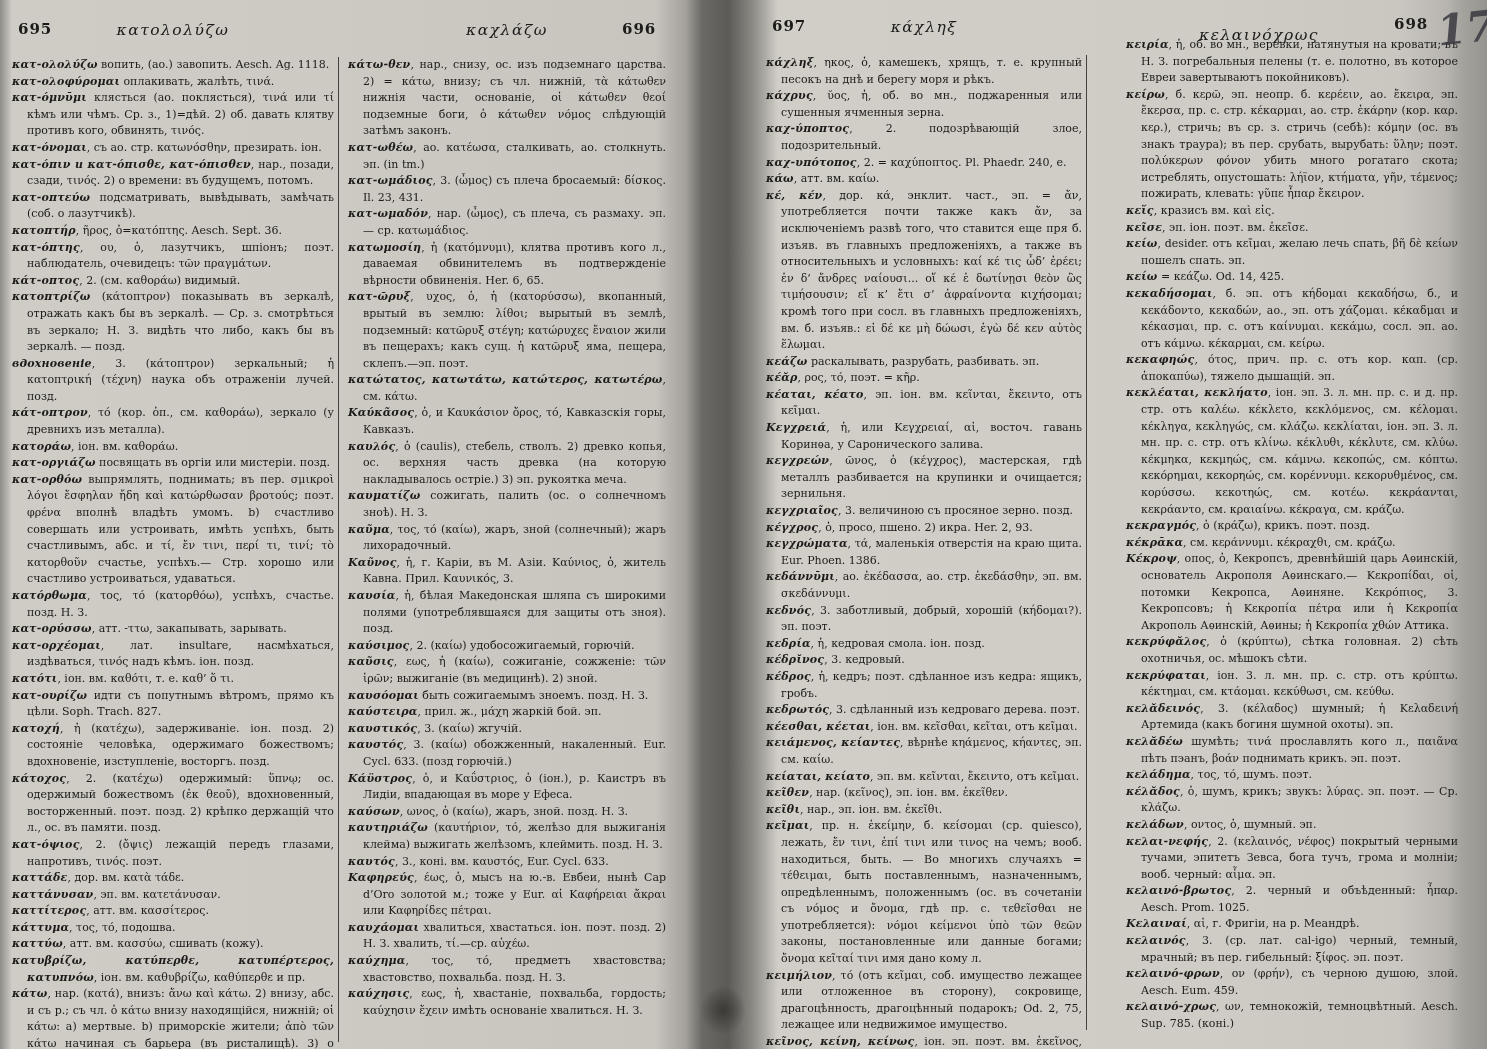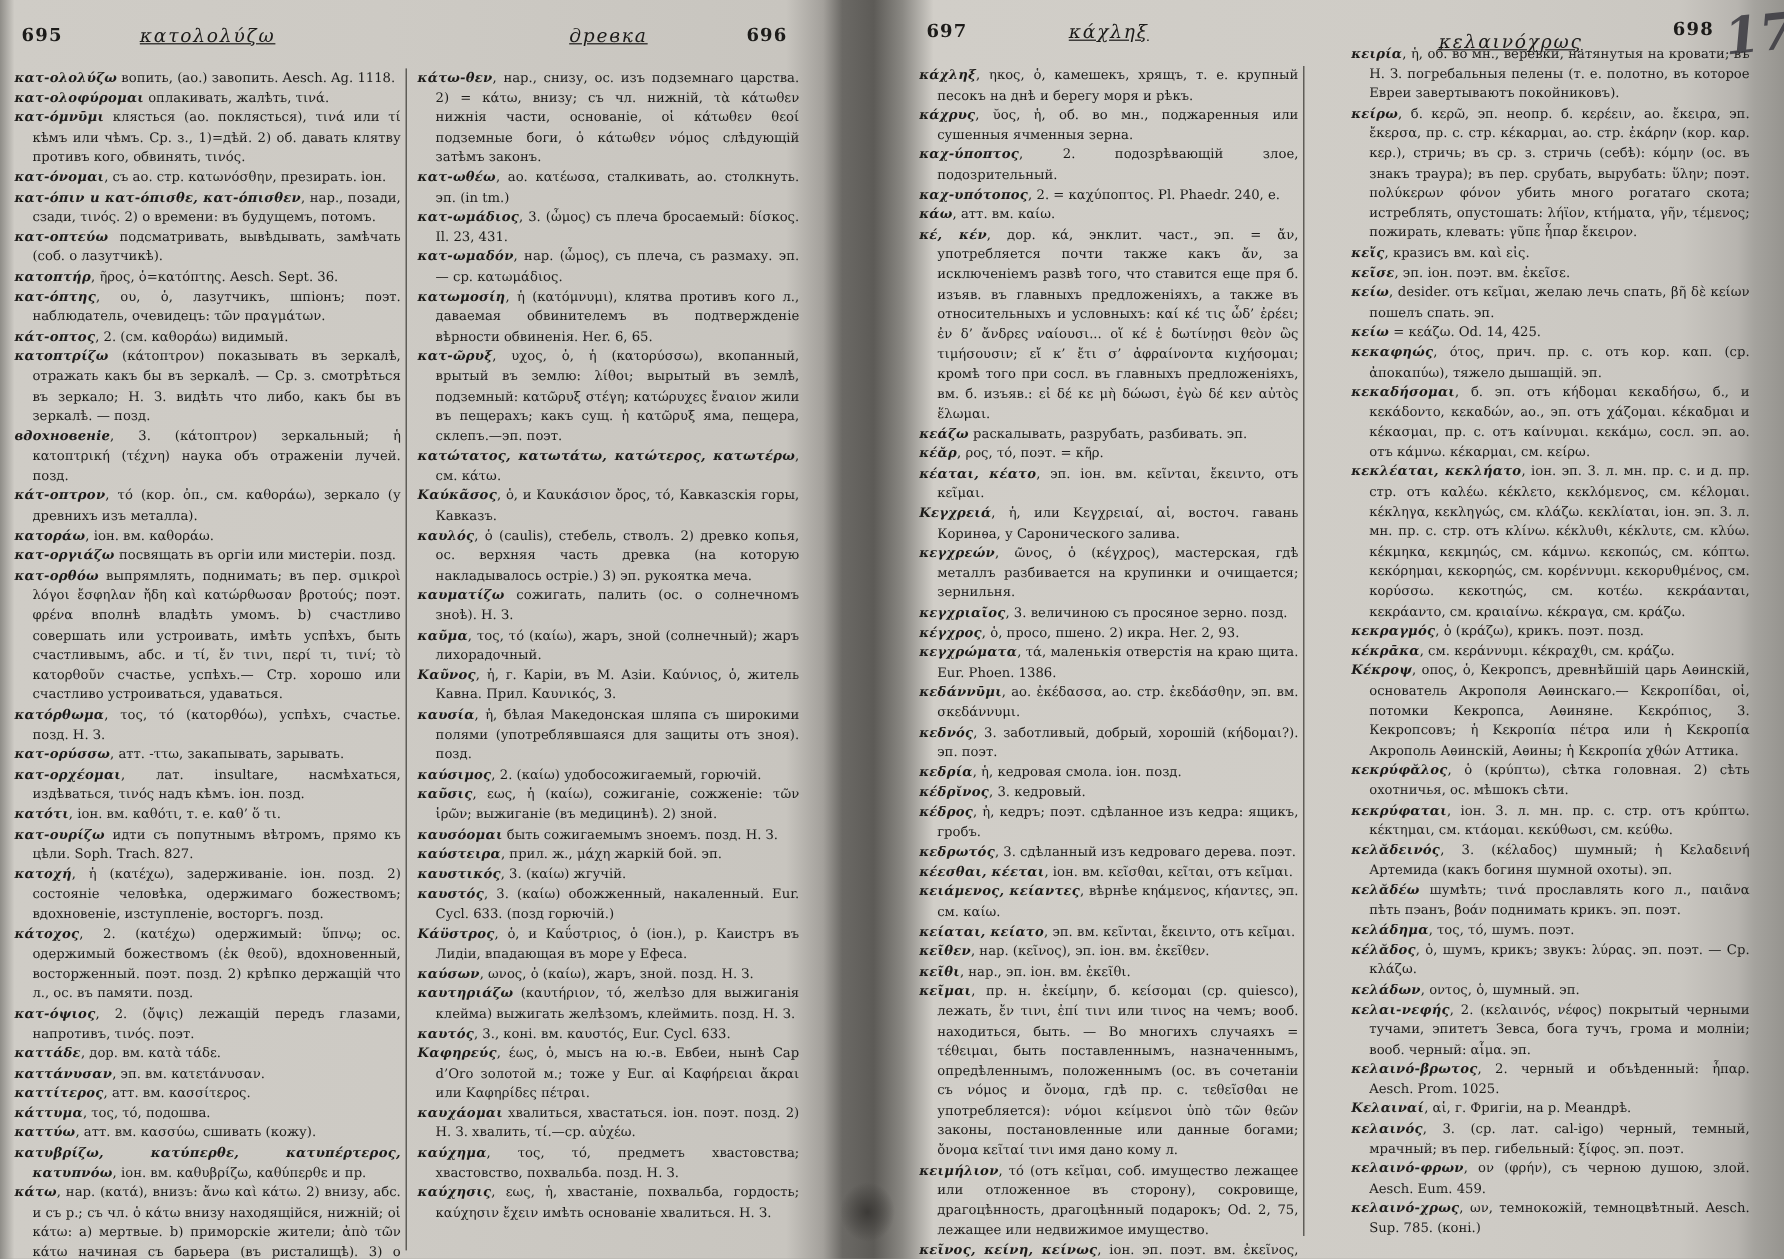--- a/index.html
+++ b/index.html
@@ -21,21 +21,20 @@
   .gutter-blotch{
     position:absolute;left:700px;top:985px;width:46px;height:50px;
     background:radial-gradient(ellipse at center,#3c3a37 0%,rgba(60,58,55,0) 70%);
   }
   .pgnum{
     position:absolute;font-size:15px;font-weight:700;letter-spacing:1px;
   }
   .runtitle{
     position:absolute;font-size:15.5px;font-style:italic;letter-spacing:1.5px;
     text-align:center;
-    text-decoration:underline;
   }
   .col{
     position:absolute;font-size:11px;line-height:16.6px;
     text-align:justify;
   }
   .divider{
     position:absolute;width:1px;background:#44423e;
   }
   .entry{
     margin:0;padding-left:15px;text-indent:-15px;
@@ -49,21 +48,21 @@
     font-family:"DejaVu Serif",serif;opacity:.85;
   }
 </style>
 </head>
 <body>
 
 <div class="scan">
 
   <span class="pgnum" style="left:18px;top:20px;">695</span>
   <span class="runtitle" style="left:12px;top:21px;width:322px;">κατολολύζω</span>
-  <span class="runtitle" style="left:348px;top:21px;width:318px;">древка</span>
+  <span class="runtitle" style="left:348px;top:21px;width:318px;">καχλάζω</span>
   <span class="pgnum" style="left:622px;top:20px;">696</span>
 
   <div class="col" style="left:12px;top:57px;width:322px;">
       <p class="entry"><span class="hw">κατ-ολολύζω</span><span class="bd"> вопить, (ао.) завопить. Aesch. Ag. 1118.</span></p>
       <p class="entry"><span class="hw">κατ-ολοφύρομαι</span><span class="bd"> оплакивать, жалѣть, τινά.</span></p>
       <p class="entry"><span class="hw">κατ-όμνῡμι</span><span class="bd"> клясться (ао. поклясться), τινά или τί кѣмъ или чѣмъ. Ср. з., 1)=дѣй. 2) об. давать клятву противъ кого, обвинять, τινός.</span></p>
       <p class="entry"><span class="hw">κατ-όνομαι</span><span class="bd">, съ ао. стр. κατωνόσθην, презирать. іон.</span></p>
       <p class="entry"><span class="hw">κατ-όπιν и κατ-όπισθε, κατ-όπισθεν</span><span class="bd">, нар., позади, сзади, τινός. 2) о времени: въ будущемъ, потомъ.</span></p>
       <p class="entry"><span class="hw">κατ-οπτεύω</span><span class="bd"> подсматривать, вывѣдывать, замѣчать (соб. о лазутчикѣ).</span></p>
       <p class="entry"><span class="hw">κατοπτήρ</span><span class="bd">, ῆρος, ὁ=κατόπτης. Aesch. Sept. 36.</span></p>
@@ -158,22 +157,22 @@
       <p class="entry"><span class="hw">κεῖνος, κείνη, κείνως</span><span class="bd">, іон. эп. поэт. вм. ἐκεῖνος, ἐκείνη, ἐκείνως.</span></p>
     </div>
   <div class="divider" style="left:1086px;top:55px;height:975px;"></div>
   <div class="col" style="left:1094px;top:37px;width:332px;margin-left:32px;">
       <p class="entry"><span class="hw">κειρία</span><span class="bd">, ἡ, об. во мн., веревки, натянутыя на кровати; въ Н. З. погребальныя пелены (т. е. полотно, въ которое Евреи завертываютъ покойниковъ).</span></p>
       <p class="entry"><span class="hw">κείρω</span><span class="bd">, б. κερῶ, эп. неопр. б. κερέειν, ао. ἔκειρα, эп. ἔκερσα, пр. с. стр. κέκαρμαι, ао. стр. ἐκάρην (кор. καρ. κερ.), стричь; въ ср. з. стричь (себѣ): κόμην (ос. въ знакъ траура); въ пер. срубать, вырубать: ὕλην; поэт. πολύκερων φόνον убить много рогатаго скота; истреблять, опустошать: λήϊον, κτήματα, γῆν, τέμενος; пожирать, клевать: γῦπε ἧπαρ ἔκειρον.</span></p>
       <p class="entry"><span class="hw">κεἴς</span><span class="bd">, кразисъ вм. καὶ εἰς.</span></p>
       <p class="entry"><span class="hw">κεῖσε</span><span class="bd">, эп. іон. поэт. вм. ἐκεῖσε.</span></p>
       <p class="entry"><span class="hw">κείω</span><span class="bd">, desider. отъ κεῖμαι, желаю лечь спать, βῆ δὲ κείων пошелъ спать. эп.</span></p>
       <p class="entry"><span class="hw">κείω</span><span class="bd"> = κεάζω. Od. 14, 425.</span></p>
+      <p class="entry"><span class="hw">κεκαδήσομαι</span><span class="bd">, б. эп. отъ κήδομαι κεκαδήσω, б., и κεκάδοντο, κεκαδών, ао., эп. отъ χάζομαι. κέκαδμαι и κέκασμαι, пр. с. отъ καίνυμαι. κεκάμω, сосл. эп. ао. отъ κάμνω. κέκαρμαι, см. κείρω.</span></p>
       <p class="entry"><span class="hw">κεκαφηώς</span><span class="bd">, ότος, прич. пр. с. отъ кор. καπ. (ср. ἀποκαπύω), тяжело дышащій. эп.</span></p>
-      <p class="entry"><span class="hw">κεκαδήσομαι</span><span class="bd">, б. эп. отъ κήδομαι κεκαδήσω, б., и κεκάδοντο, κεκαδών, ао., эп. отъ χάζομαι. κέκαδμαι и κέκασμαι, пр. с. отъ καίνυμαι. κεκάμω, сосл. эп. ао. отъ κάμνω. κέκαρμαι, см. κείρω.</span></p>
       <p class="entry"><span class="hw">κεκλέαται, κεκλήατο</span><span class="bd">, іон. эп. 3. л. мн. пр. с. и д. пр. стр. отъ καλέω. κέκλετο, κεκλόμενος, см. κέλομαι. κέκληγα, κεκληγώς, см. κλάζω. κεκλίαται, іон. эп. 3. л. мн. пр. с. стр. отъ κλίνω. κέκλυθι, κέκλυτε, см. κλύω. κέκμηκα, κεκμηώς, см. κάμνω. κεκοπώς, см. κόπτω. κεκόρημαι, κεκορηώς, см. κορέννυμι. κεκορυθμένος, см. κορύσσω. κεκοτηώς, см. κοτέω. κεκράανται, κεκράαντο, см. κραιαίνω. κέκραγα, см. κράζω.</span></p>
       <p class="entry"><span class="hw">κεκραγμός</span><span class="bd">, ὁ (κράζω), крикъ. поэт. позд.</span></p>
       <p class="entry"><span class="hw">κέκρᾱκα</span><span class="bd">, см. κεράννυμι. κέκραχθι, см. κράζω.</span></p>
       <p class="entry"><span class="hw">Κέκροψ</span><span class="bd">, οπος, ὁ, Кекропсъ, древнѣйшій царь Аѳинскій, основатель Акрополя Аѳинскаго.— Κεκροπίδαι, οἱ, потомки Кекропса, Аѳиняне. Κεκρόπιος, 3. Кекропсовъ; ἡ Κεκροπία πέτρα или ἡ Κεκροπία Акрополь Аѳинскій, Аѳины; ἡ Κεκροπία χθών Аттика.</span></p>
       <p class="entry"><span class="hw">κεκρύφᾰλος</span><span class="bd">, ὁ (κρύπτω), сѣтка головная. 2) сѣть охотничья, ос. мѣшокъ сѣти.</span></p>
       <p class="entry"><span class="hw">κεκρύφαται</span><span class="bd">, іон. 3. л. мн. пр. с. стр. отъ κρύπτω. κέκτημαι, см. κτάομαι. κεκύθωσι, см. κεύθω.</span></p>
       <p class="entry"><span class="hw">κελᾰδεινός</span><span class="bd">, 3. (κέλαδος) шумный; ἡ Κελαδεινή Артемида (какъ богиня шумной охоты). эп.</span></p>
       <p class="entry"><span class="hw">κελᾰδέω</span><span class="bd"> шумѣть; τινά прославлять кого л., παιᾶνα пѣть пэанъ, βοάν поднимать крикъ. эп. поэт.</span></p>
       <p class="entry"><span class="hw">κελάδημα</span><span class="bd">, τος, τό, шумъ. поэт.</span></p>
       <p class="entry"><span class="hw">κέλᾰδος</span><span class="bd">, ὁ, шумъ, крикъ; звукъ: λύρας. эп. поэт. — Ср. κλάζω.</span></p>

